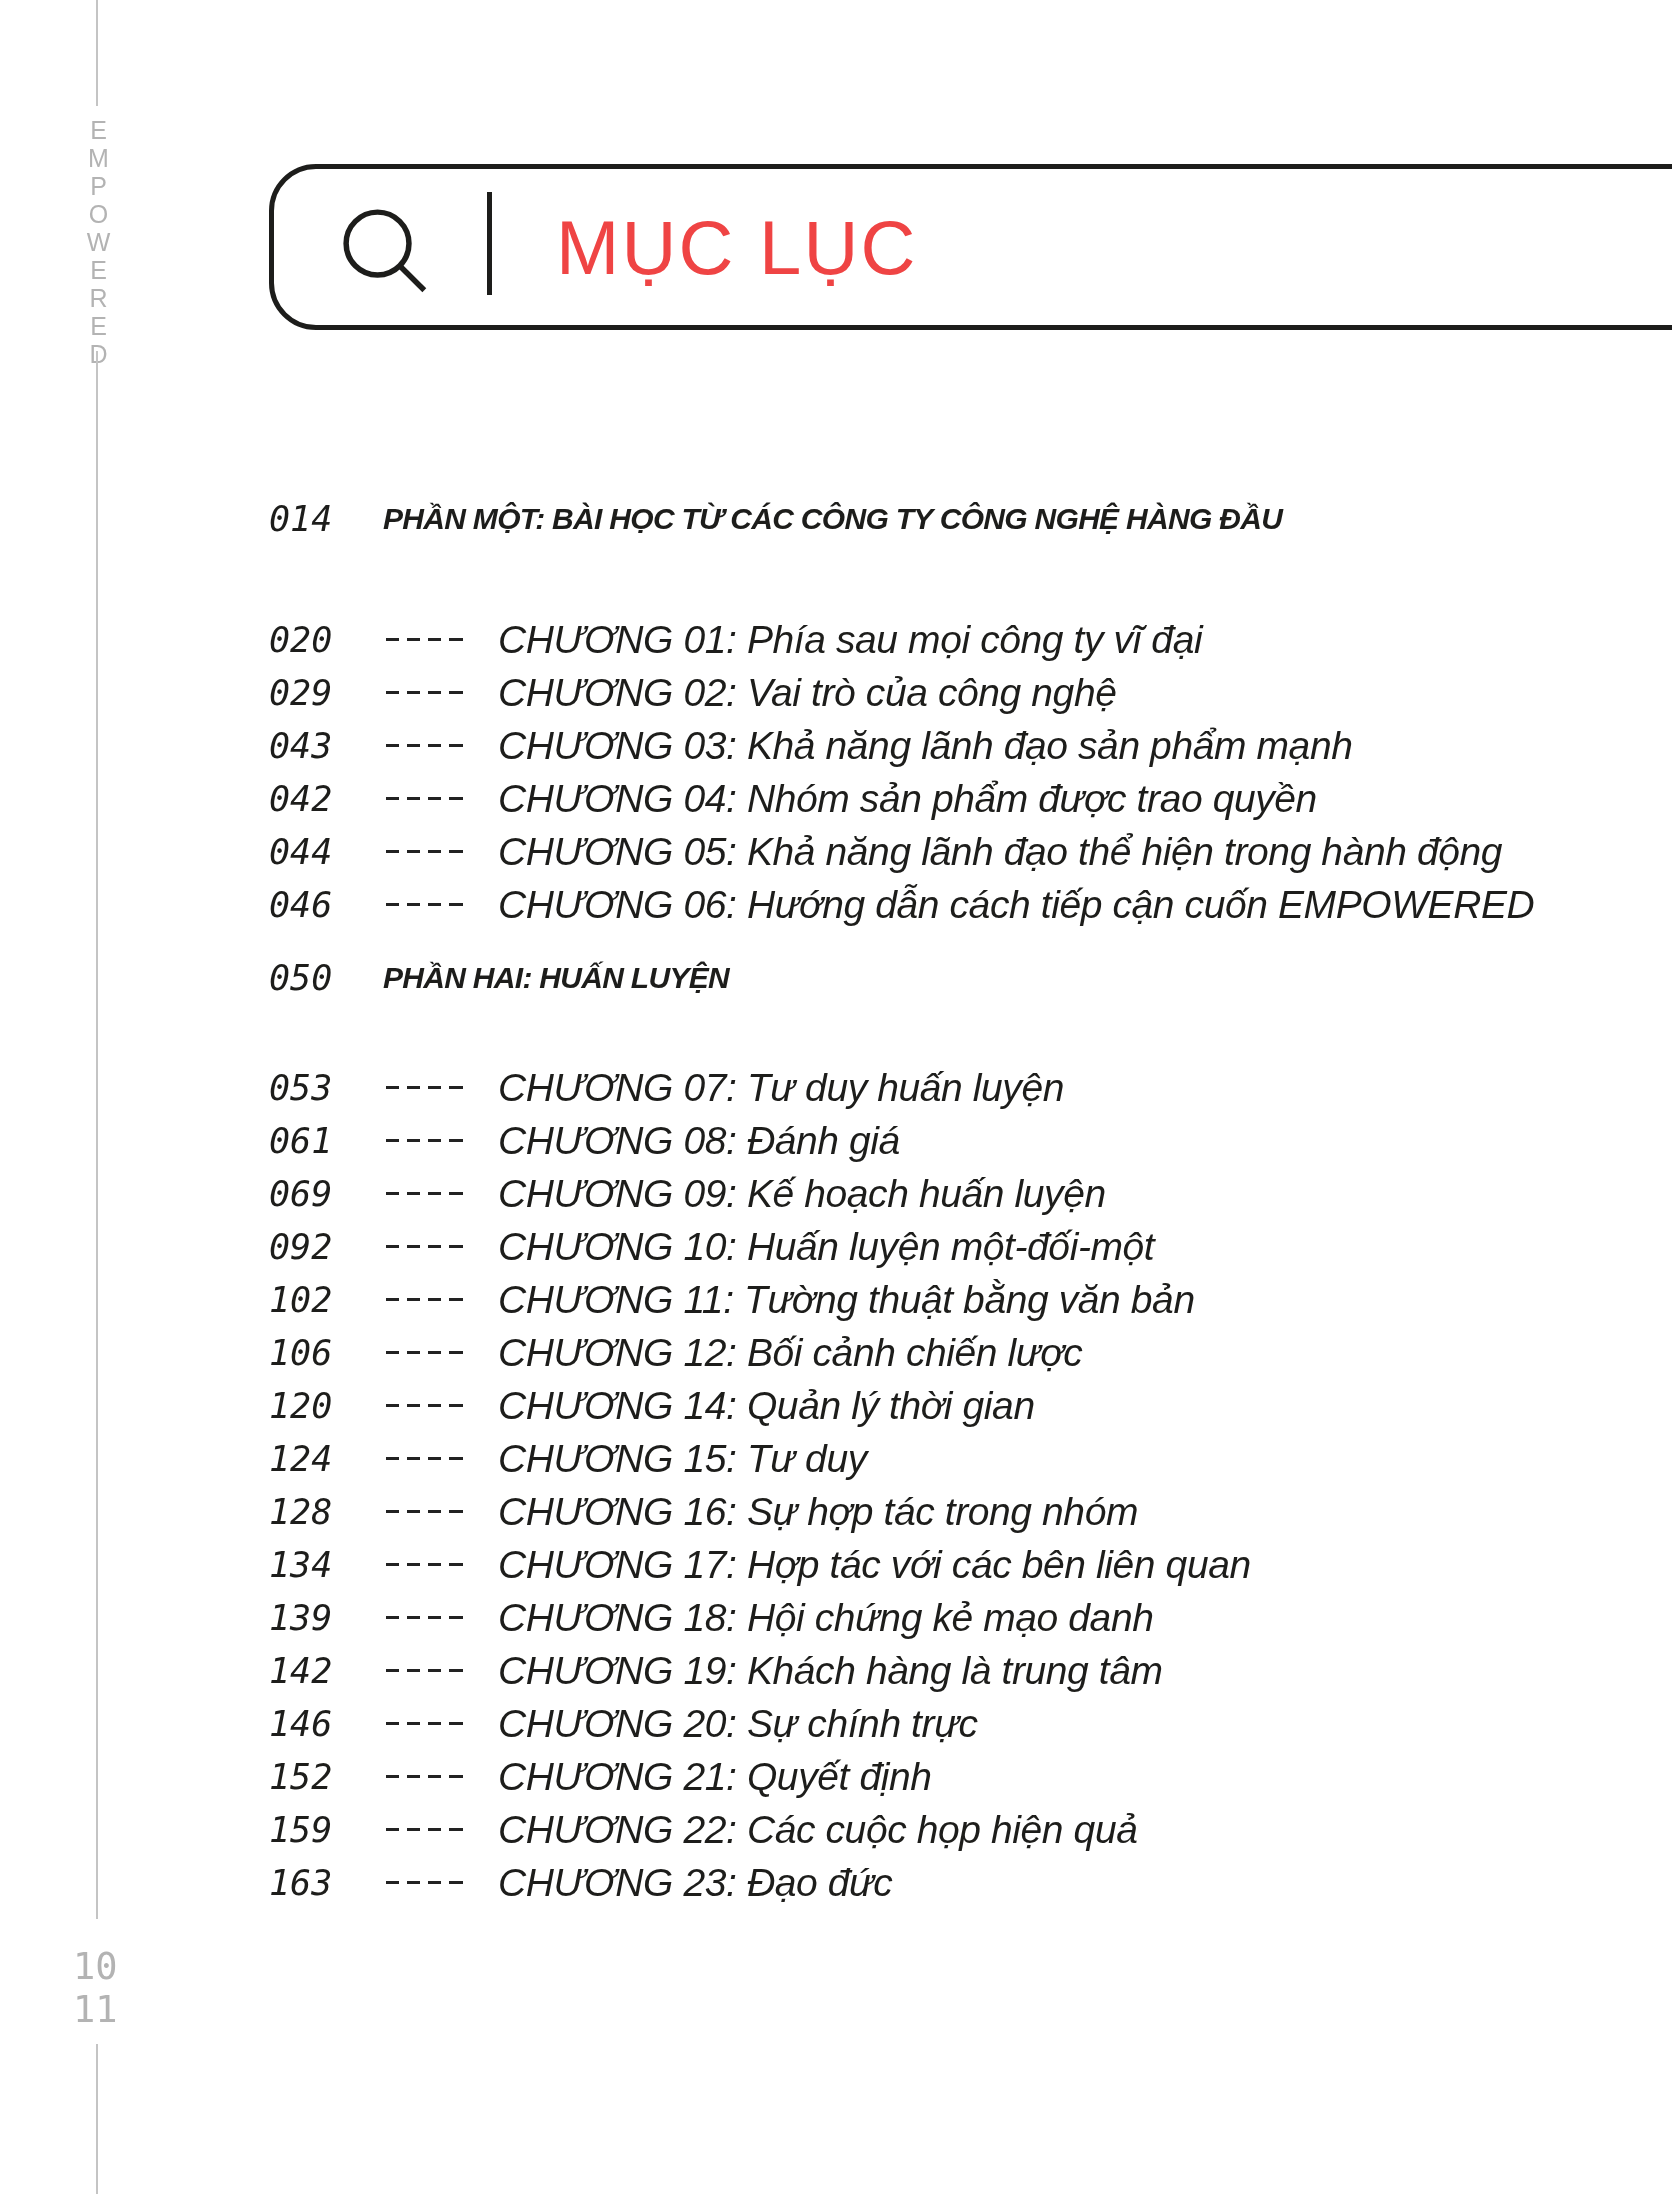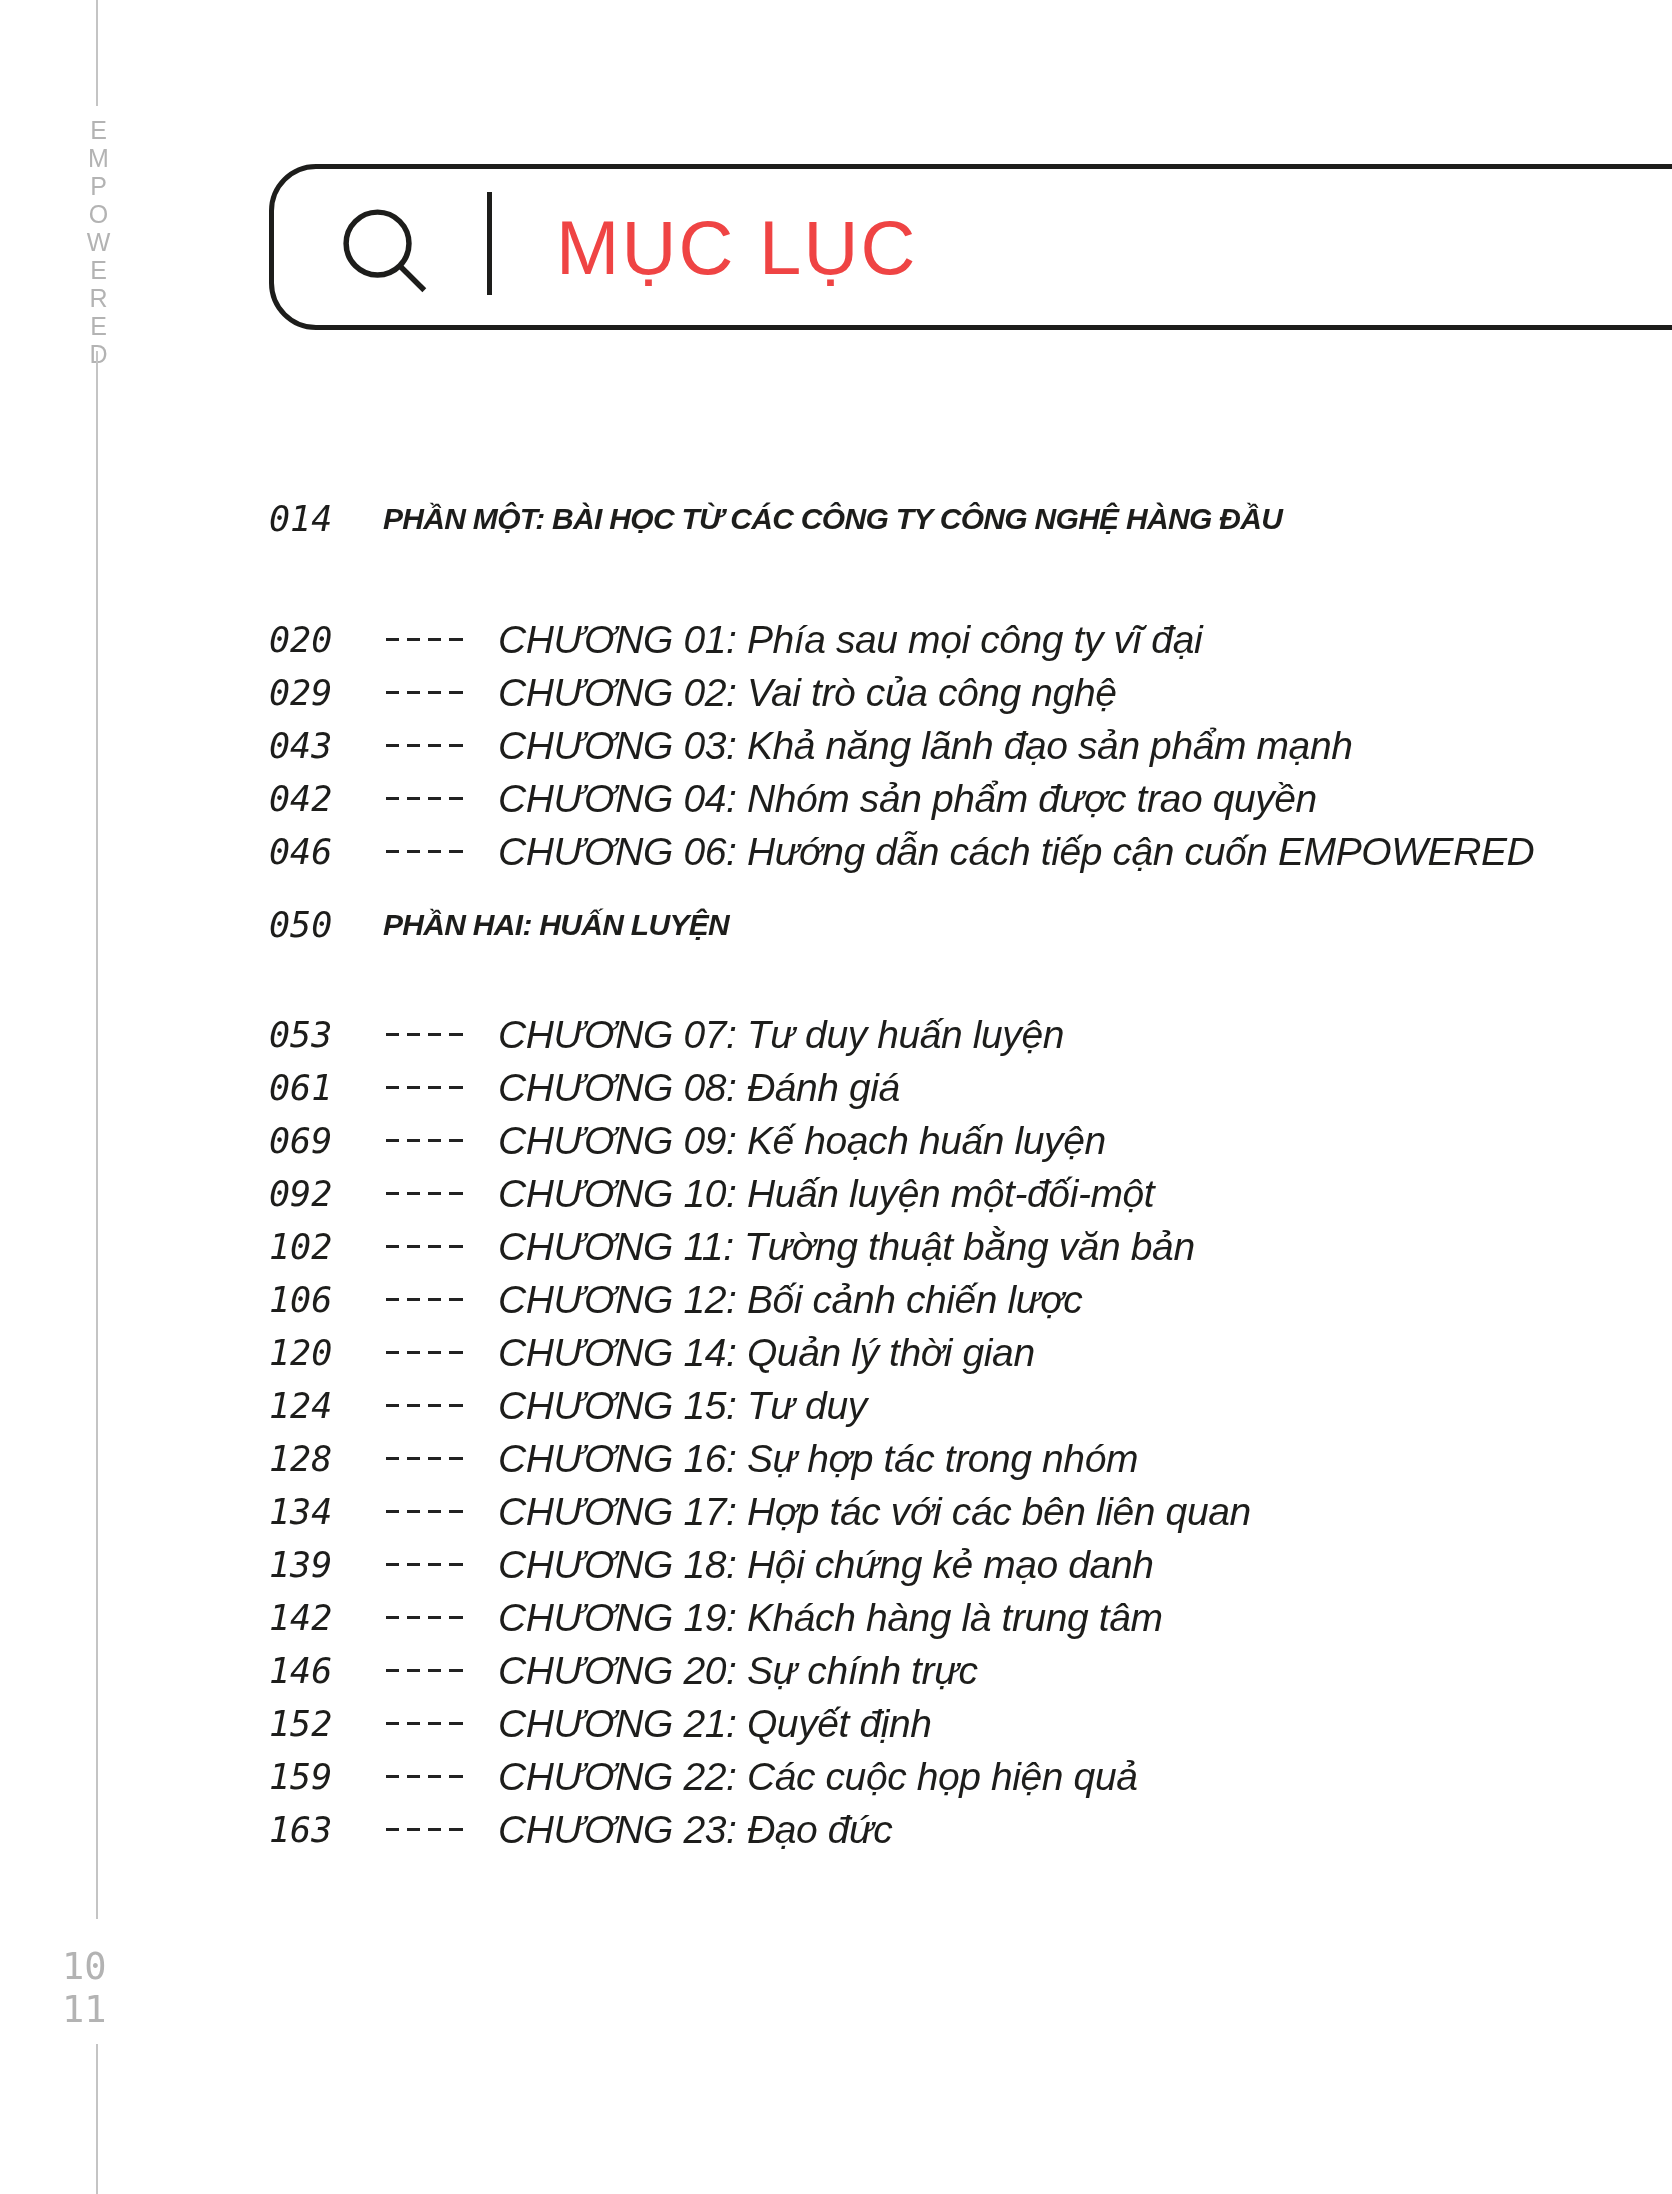--- a/index.html
+++ b/index.html
@@ -10,21 +10,21 @@
   .rail-line{position:absolute;left:96px;width:2.2px;background:#c4c4c4;}
   .rail-top{top:0;height:106px;}
   .rail-mid{top:351px;height:1568px;}
   .rail-bottom{top:2044px;height:150px;}
   .brand-vertical{
     position:absolute;left:98px;top:116px;transform:translateX(-50%);
     writing-mode:vertical-lr;text-orientation:upright;
     font-size:25px;line-height:1;letter-spacing:0;color:#b3b3b3;font-weight:400;
   }
   .page-numbers{
-    position:absolute;left:62px;top:1945px;
+    position:absolute;left:73px;top:1945px;
     font-family:"DejaVu Sans Mono","Liberation Mono",monospace;
     font-size:37px;line-height:43px;color:#b3b3b3;
   }
 
   
   .header-box{
     position:absolute;left:269px;top:164px;right:-66px;height:156px;
     border:5.9px solid #1d1d1b;border-radius:47px;background:#ffffff;
   }
   .search-icon{position:absolute;left:67px;top:38px;}
@@ -116,20 +116,30 @@
     <span class="num mono">042</span>
     <span class="leader">
               <i></i>
               <i></i>
               <i></i>
               <i></i>
             </span>
     <span class="chapter-title">CHƯƠNG 04: Nhóm sản phẩm được trao quyền</span>
   </div>
 
+  <div class="chapter-row">
+    <span class="num mono">044</span>
+    <span class="leader">
+              <i></i>
+              <i></i>
+              <i></i>
+              <i></i>
+            </span>
+    <span class="chapter-title">CHƯƠNG 05: Khả năng lãnh đạo thể hiện trong hành động</span>
+  </div>
 
   <div class="chapter-row">
     <span class="num mono">046</span>
     <span class="leader">
               <i></i>
               <i></i>
               <i></i>
               <i></i>
             </span>
     <span class="chapter-title">CHƯƠNG 06: Hướng dẫn cách tiếp cận cuốn EMPOWERED</span>

